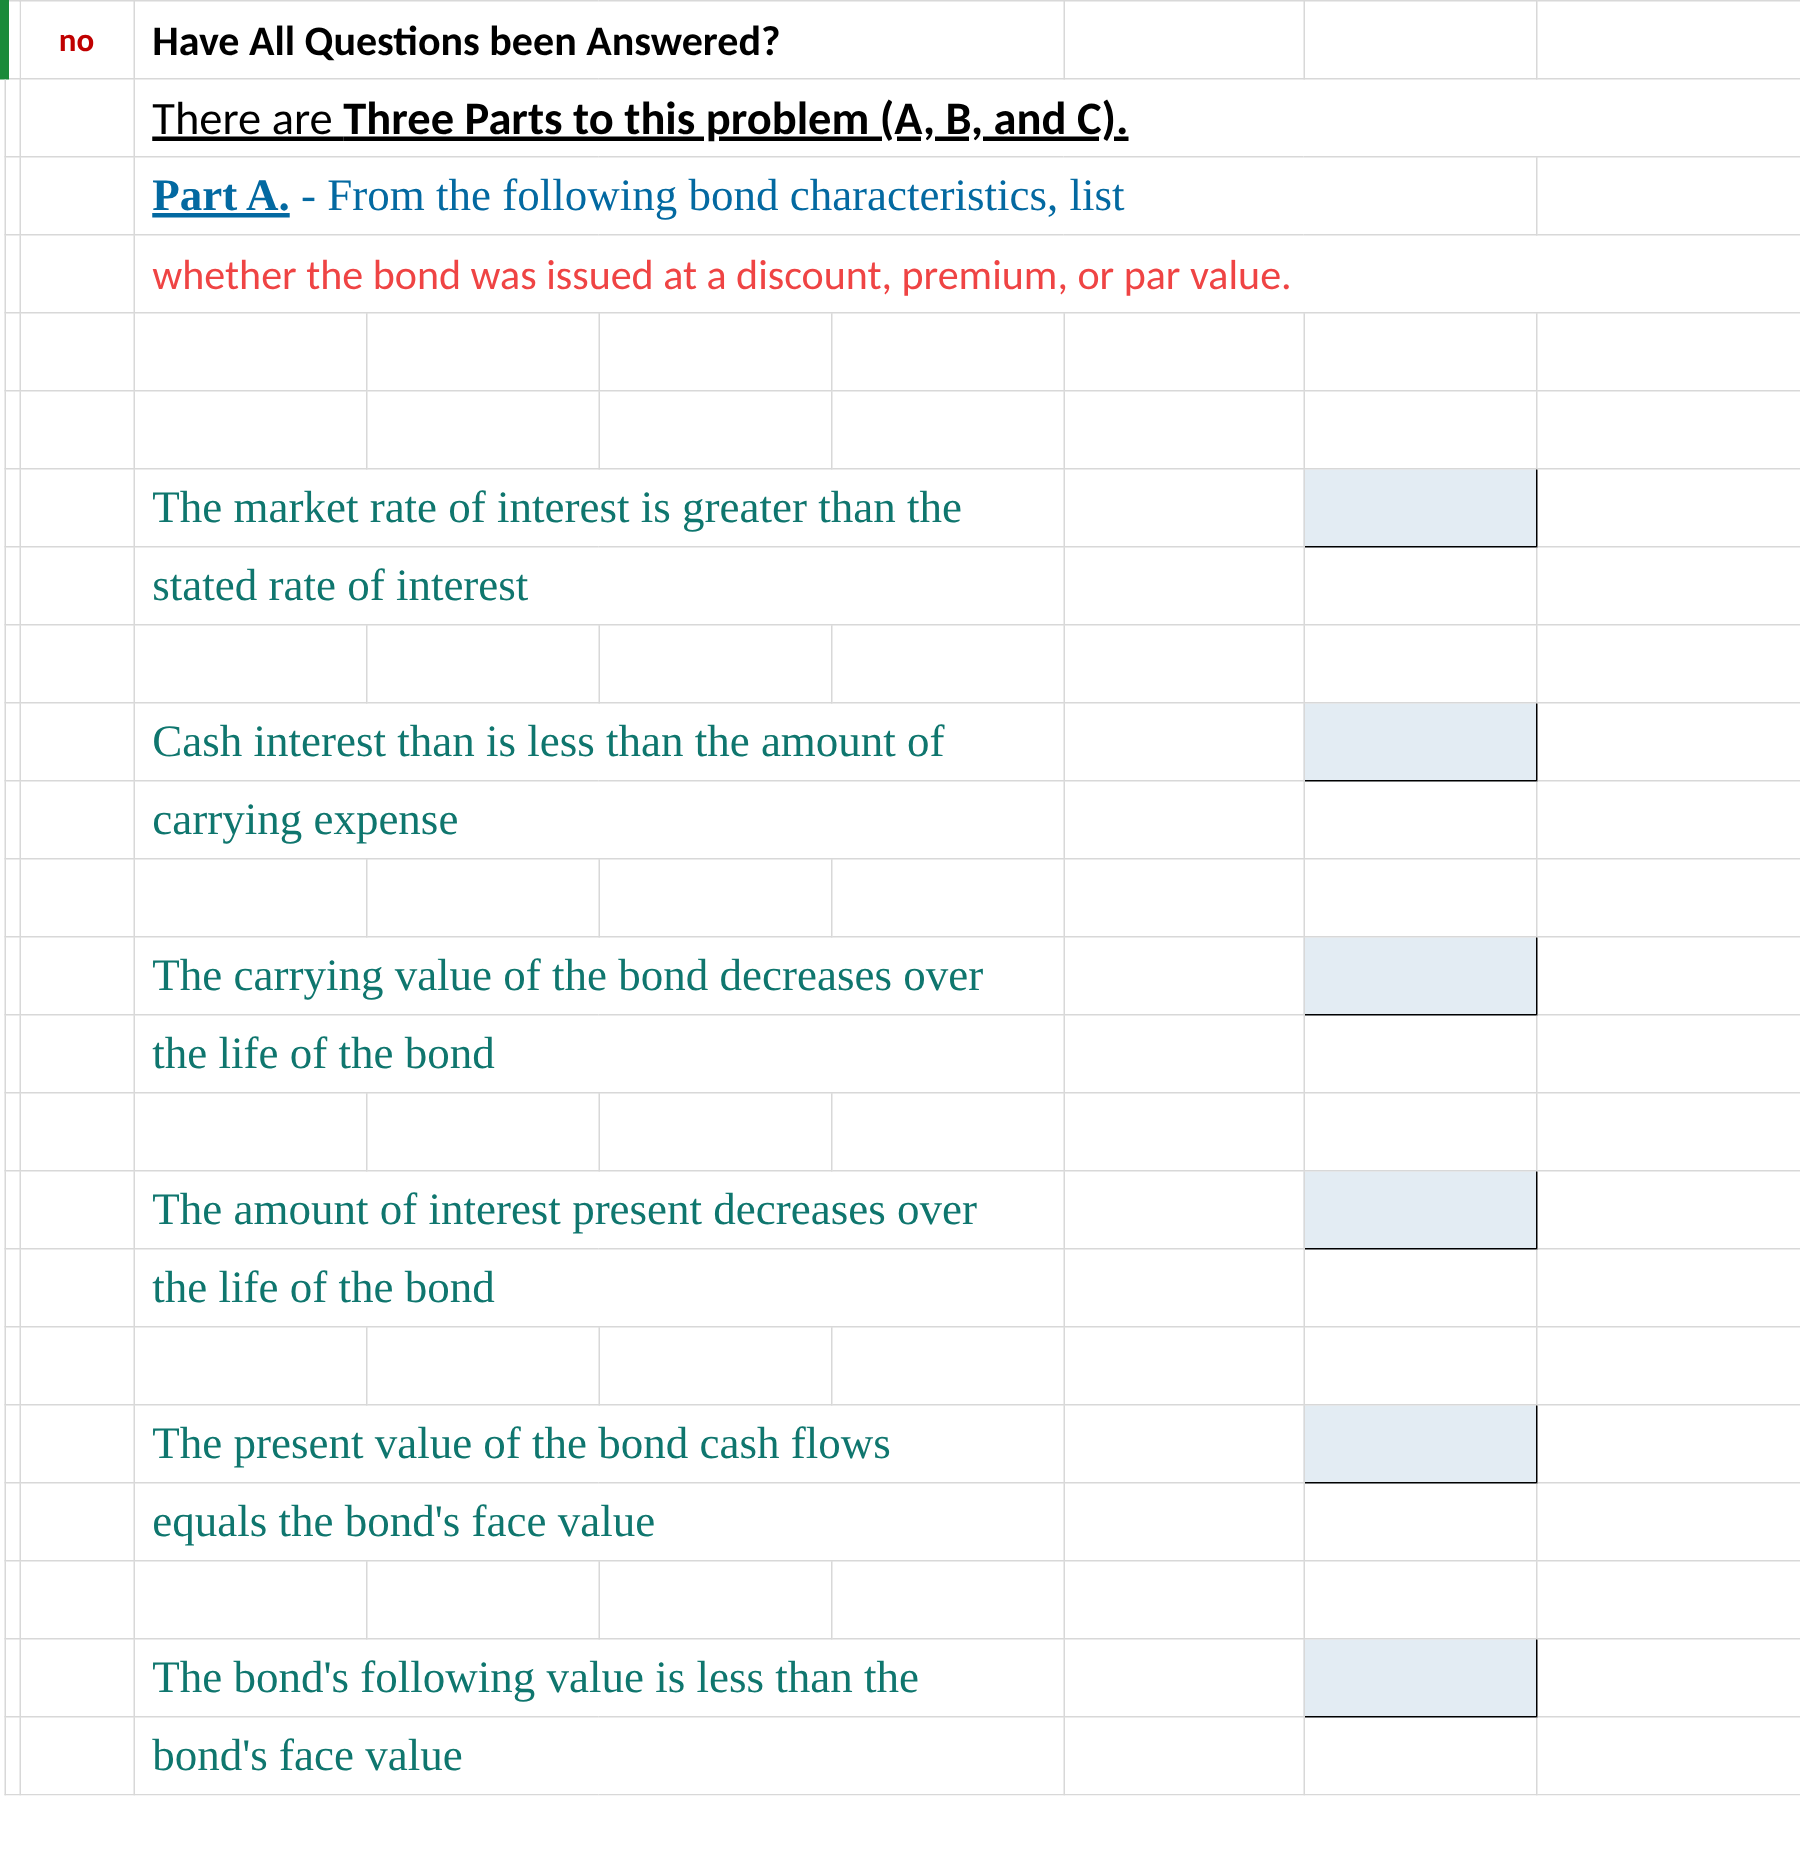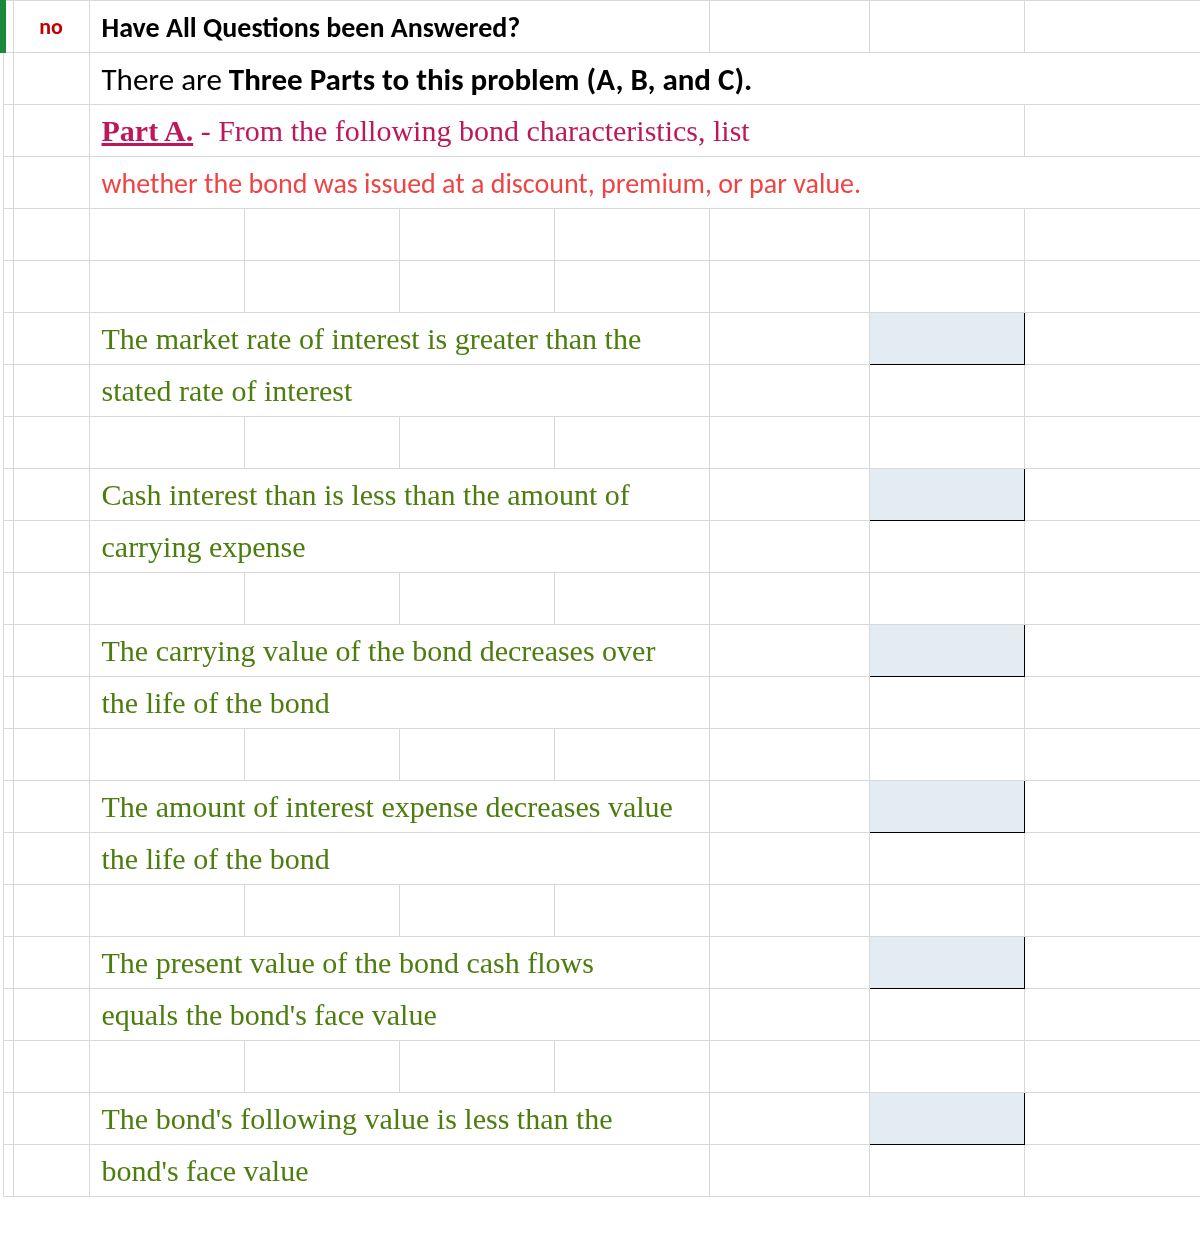--- a/index.html
+++ b/index.html
@@ -49,43 +49,44 @@
     font-weight: 700;
     font-size: 28px;
     color: #000;
     padding-left: 6px;
     white-space: nowrap;
   }
   .title-line {
     font-family: Calibri, Arial, sans-serif;
     font-size: 31px;
     color: #000;
+    text-decoration: underline;
     padding-left: 6px;
     white-space: nowrap;
   }
   .title-line .b { font-weight: 700; }
   .part-line {
     font-family: "Times New Roman", Times, serif;
     font-size: 30px;
-    color: #be185d;
+    color: #0369a1;
     padding-left: 6px;
     white-space: nowrap;
   }
   .part-line .u { text-decoration: underline; font-weight: 700; }
   .desc-line {
     font-family: Calibri, Arial, sans-serif;
     font-size: 28px;
     color: #ef4444;
     padding-left: 6px;
     white-space: nowrap;
   }
   .item-text {
     font-family: "Times New Roman", Times, serif;
     font-size: 30px;
-    color: #4d7c0f;
+    color: #0f766e;
     padding-left: 6px;
     white-space: nowrap;
     text-align: center;
   }
   .answer-box {
     background: #e3ecf3;
     border: 1.5px solid #000 !important;
     height: 42px;
   }
   .over { position: relative; margin-top: 20px; }
@@ -270,21 +271,21 @@
         <td></td>
         <td></td>
         <td></td>
         <td></td>
       </tr>
 
   <tr>
     <td></td>
         <td></td>
     <td class="over" colspan="4">
-      <span class="item-text">The amount of interest expense decreases value</span>
+      <span class="item-text">The amount of interest present decreases over</span>
     </td>
     <td></td>
     <td class="answer-box"></td>
     <td></td>
   </tr>
   <tr>
     <td></td>
         <td></td>
     <td class="over" colspan="4">
       <span class="item-text">the life of the bond</span>

